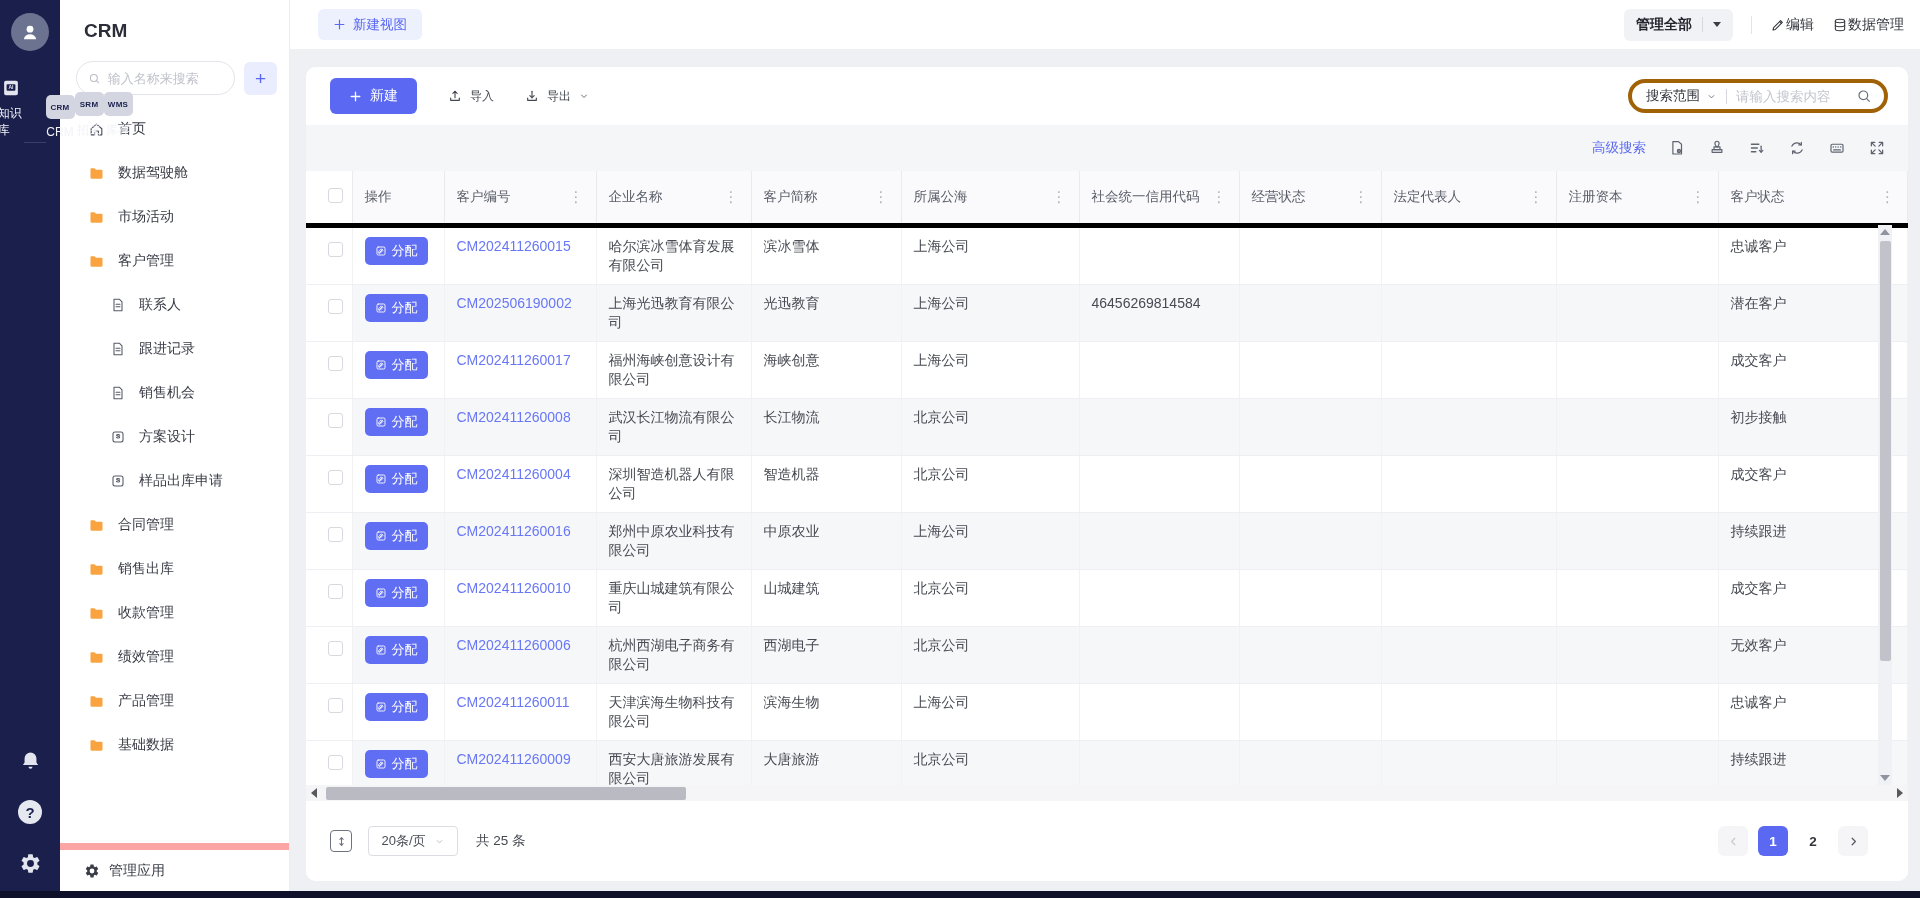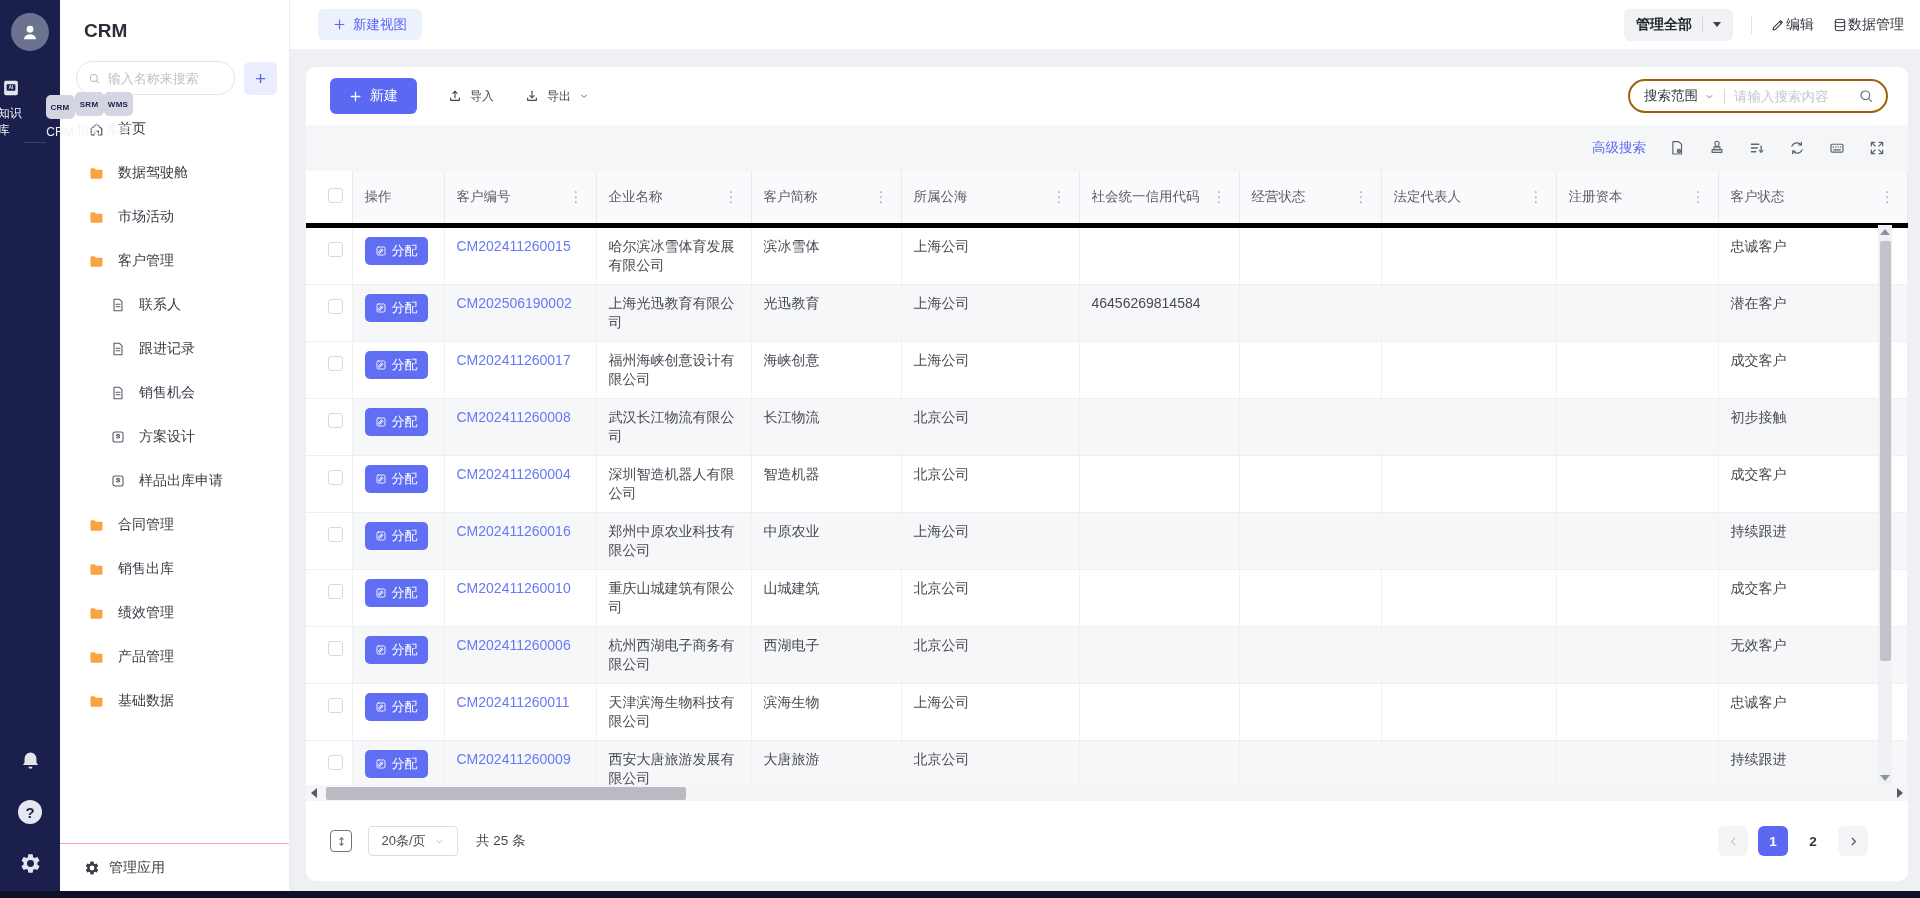--- a/index.html
+++ b/index.html
@@ -24,40 +24,40 @@
   .sidebar-search { display:flex; gap:9px; padding:19px 12px 0 16px; align-items:center; }
   .search-box { flex:1; height:34px; border:1px solid #E3E4EA; border-radius:17px; display:flex; align-items:center; padding:0 11px; gap:7px; color:#B9BBC6; background:#fff; }
   .search-box input { border:none; outline:none; width:100%; font-size:13px; color:#333; background:transparent; }
   .search-box input::placeholder { color:#C0C2CB; }
   .add-btn { width:33px; height:33px; flex:0 0 33px; border-radius:6px; background:#E9EDFD; color:#5A68F2; font-size:19px; border:none; cursor:pointer; line-height:1; }
   .menu { padding-top:12px; }
   .menu-item { height:44px; display:flex; align-items:center; gap:13px; font-size:14px; color:#3A3D46; margin:0 14px 0 16px; padding-left:12px; position:relative; cursor:pointer; border-radius:4px; }
   .menu-item.lvl1 { padding-left:34px; }
   .menu-item.selected { background:#EDEDF1; }
   .chev-right { position:absolute; right:13px; width:0; height:0; border-left:6px solid #2F323B; border-top:4.5px solid transparent; border-bottom:4.5px solid transparent; }
-  .sidebar-foot { position:absolute; bottom:0; left:0; right:0; height:48px; border-top:1px solid #fca5a5; display:flex; align-items:center; gap:9px; padding-left:24px; font-size:14px; color:#3A3D46; cursor:pointer; background:#fff; }
+  .sidebar-foot { position:absolute; bottom:0; left:0; right:0; height:48px; border-top:7px solid #fca5a5; display:flex; align-items:center; gap:9px; padding-left:24px; font-size:14px; color:#3A3D46; cursor:pointer; background:#fff; }
 
   
   .main { position:absolute; left:290px; top:0; right:0; height:891px; }
   .topbar { height:49px; background:#fff; display:flex; align-items:center; justify-content:space-between; padding:0 16px 0 28px; }
   .btn-newview { height:31px; padding:0 15px; background:#EDF1FE; color:#5A68F2; border:none; border-radius:6px; font-size:13.5px; display:flex; align-items:center; gap:7px; cursor:pointer; }
   .topbar-right { display:flex; align-items:center; gap:18px; color:#2E323B; font-size:14px; }
   .btn-manageall { height:32px; background:#F1F2F6; border:none; border-radius:6px; font-weight:bold; font-size:14px; color:#24262E; display:flex; align-items:center; padding:0 12px; gap:10px; cursor:pointer; }
   .mini-div { width:1px; height:15px; background:#D7D8DE; }
   .caret-dn { width:0; height:0; border-top:5px solid #3A3D45; border-left:4.5px solid transparent; border-right:4.5px solid transparent; }
   .vdivider { width:1px; height:18px; background:#E3E4E9; }
   .top-act { display:flex; align-items:center; cursor:pointer; color:#33363E; }
 
   .content { position:absolute; top:49px; left:0; right:0; bottom:0; background:#EEF0F4; }
   .card { position:absolute; top:18px; left:16px; right:12px; bottom:10px; background:#fff; border-radius:10px; overflow:hidden; }
 
   .toolbar { height:58px; display:flex; align-items:center; padding:0 20px 0 24px; background:#fff; }
   .btn-primary { height:36px; padding:0 19px; background:#5A68F2; color:#fff; border:none; border-radius:6px; font-size:14px; display:flex; align-items:center; gap:8px; cursor:pointer; }
   .tool-link { display:flex; align-items:center; gap:7px; font-size:12px; color:#43474F; margin-left:30px; cursor:pointer; background:none; border:none; }
-  .search-pill { margin-left:auto; width:260px; height:34px; border:2px solid #a16207; border-radius:17px; display:flex; align-items:center; padding:0 12px 0 14px; gap:9px; font-size:13.5px; color:#33363E; }
+  .search-pill { margin-left:auto; width:260px; height:34px; border:4px solid #a16207; border-radius:17px; display:flex; align-items:center; padding:0 12px 0 14px; gap:9px; font-size:13.5px; color:#33363E; }
   .search-pill input { border:none; outline:none; flex:1; min-width:0; font-size:13.5px; background:transparent; }
   .search-pill input::placeholder { color:#C3C5CD; }
   .scope { display:flex; align-items:center; gap:6px; cursor:pointer; white-space:nowrap; }
 
   .adv-row { height:46px; background:#F5F6F8; display:flex; align-items:center; justify-content:flex-end; gap:22px; padding-right:22px; }
   .adv-link { font-size:13.5px; color:#5A68F2; cursor:pointer; text-decoration:none; }
   .adv-icon { color:#5F6470; cursor:pointer; }
 
   
   .tablewrap { position:relative; height:614px; overflow:hidden; }
@@ -277,20 +277,28 @@
         </span>
         <span>合同管理</span>
       </div>
       <div class="menu-item">
         <span>
           <svg viewBox="0 0 24 24" width="17" height="17" fill="#F9A440" stroke="none" stroke-width="1.6" stroke-linecap="round" stroke-linejoin="round">
             <path d="M3.5 6.3c0-.9.7-1.6 1.6-1.6h4.2l2 2.1h7.6c.9 0 1.6.7 1.6 1.6v9.3c0 .9-.7 1.6-1.6 1.6H5.1c-.9 0-1.6-.7-1.6-1.6z"></path>
           </svg>
         </span>
         <span>销售出库</span>
+      </div>
+      <div class="menu-item">
+        <span>
+          <svg viewBox="0 0 24 24" width="17" height="17" fill="#F9A440" stroke="none" stroke-width="1.6" stroke-linecap="round" stroke-linejoin="round">
+            <path d="M3.5 6.3c0-.9.7-1.6 1.6-1.6h4.2l2 2.1h7.6c.9 0 1.6.7 1.6 1.6v9.3c0 .9-.7 1.6-1.6 1.6H5.1c-.9 0-1.6-.7-1.6-1.6z"></path>
+          </svg>
+        </span>
+        <span>收款管理</span>
       </div>
       <div class="menu-item">
         <span>
           <svg viewBox="0 0 24 24" width="17" height="17" fill="#F9A440" stroke="none" stroke-width="1.6" stroke-linecap="round" stroke-linejoin="round">
             <path d="M3.5 6.3c0-.9.7-1.6 1.6-1.6h4.2l2 2.1h7.6c.9 0 1.6.7 1.6 1.6v9.3c0 .9-.7 1.6-1.6 1.6H5.1c-.9 0-1.6-.7-1.6-1.6z"></path>
           </svg>
         </span>
         <span>绩效管理</span>
       </div>
       <div class="menu-item">

